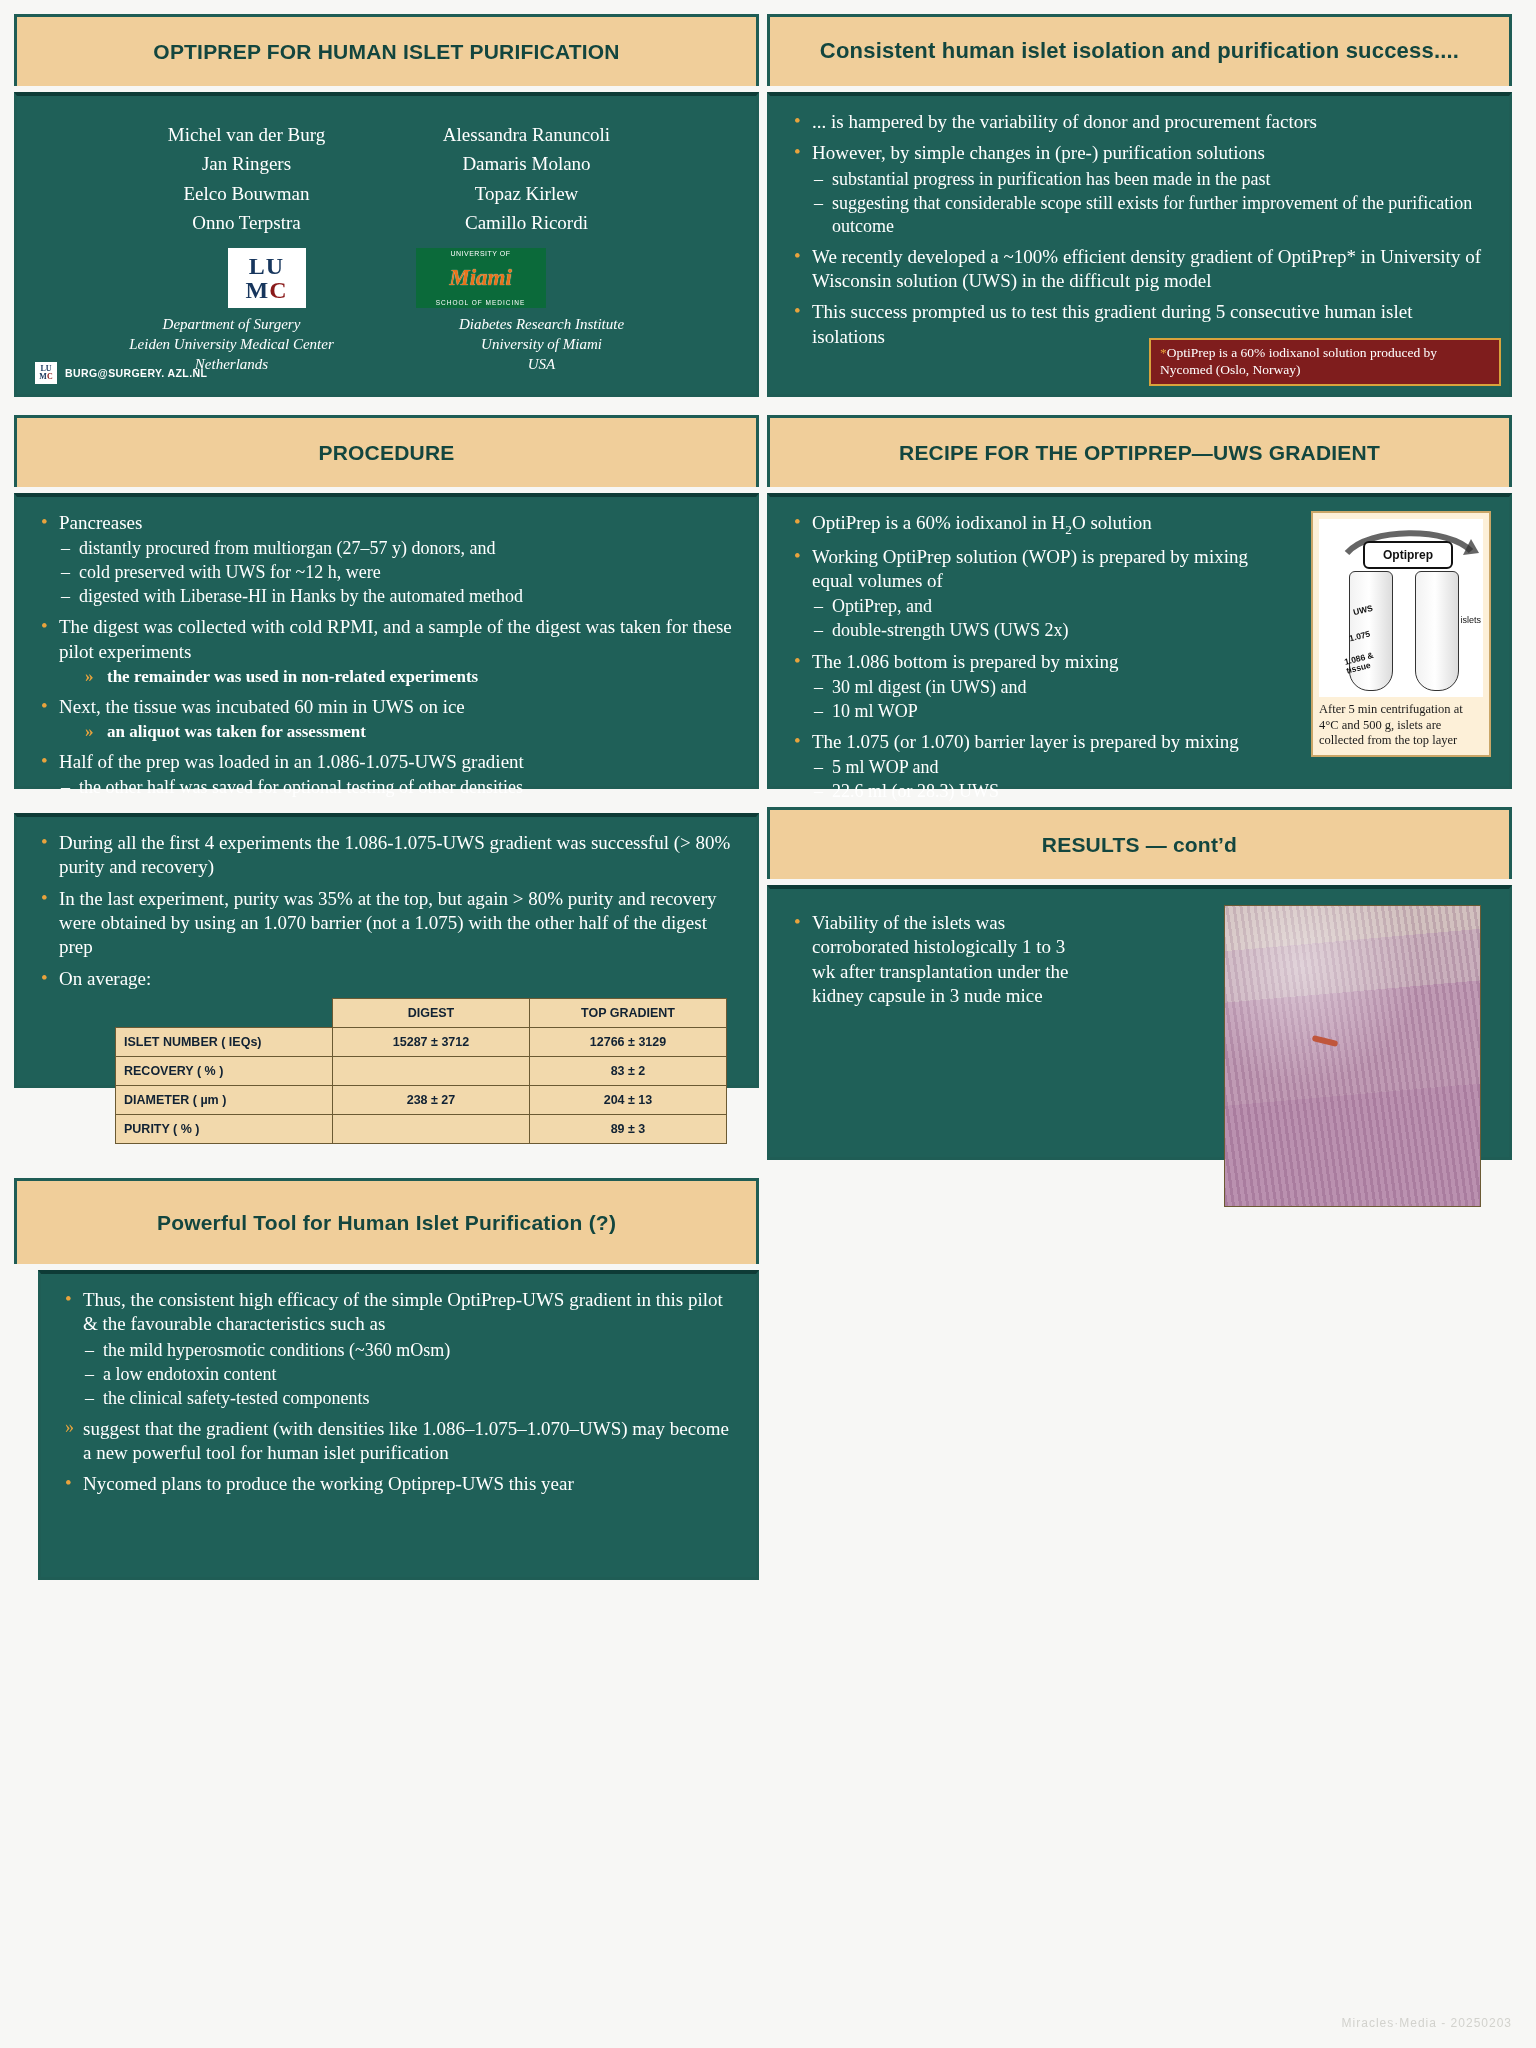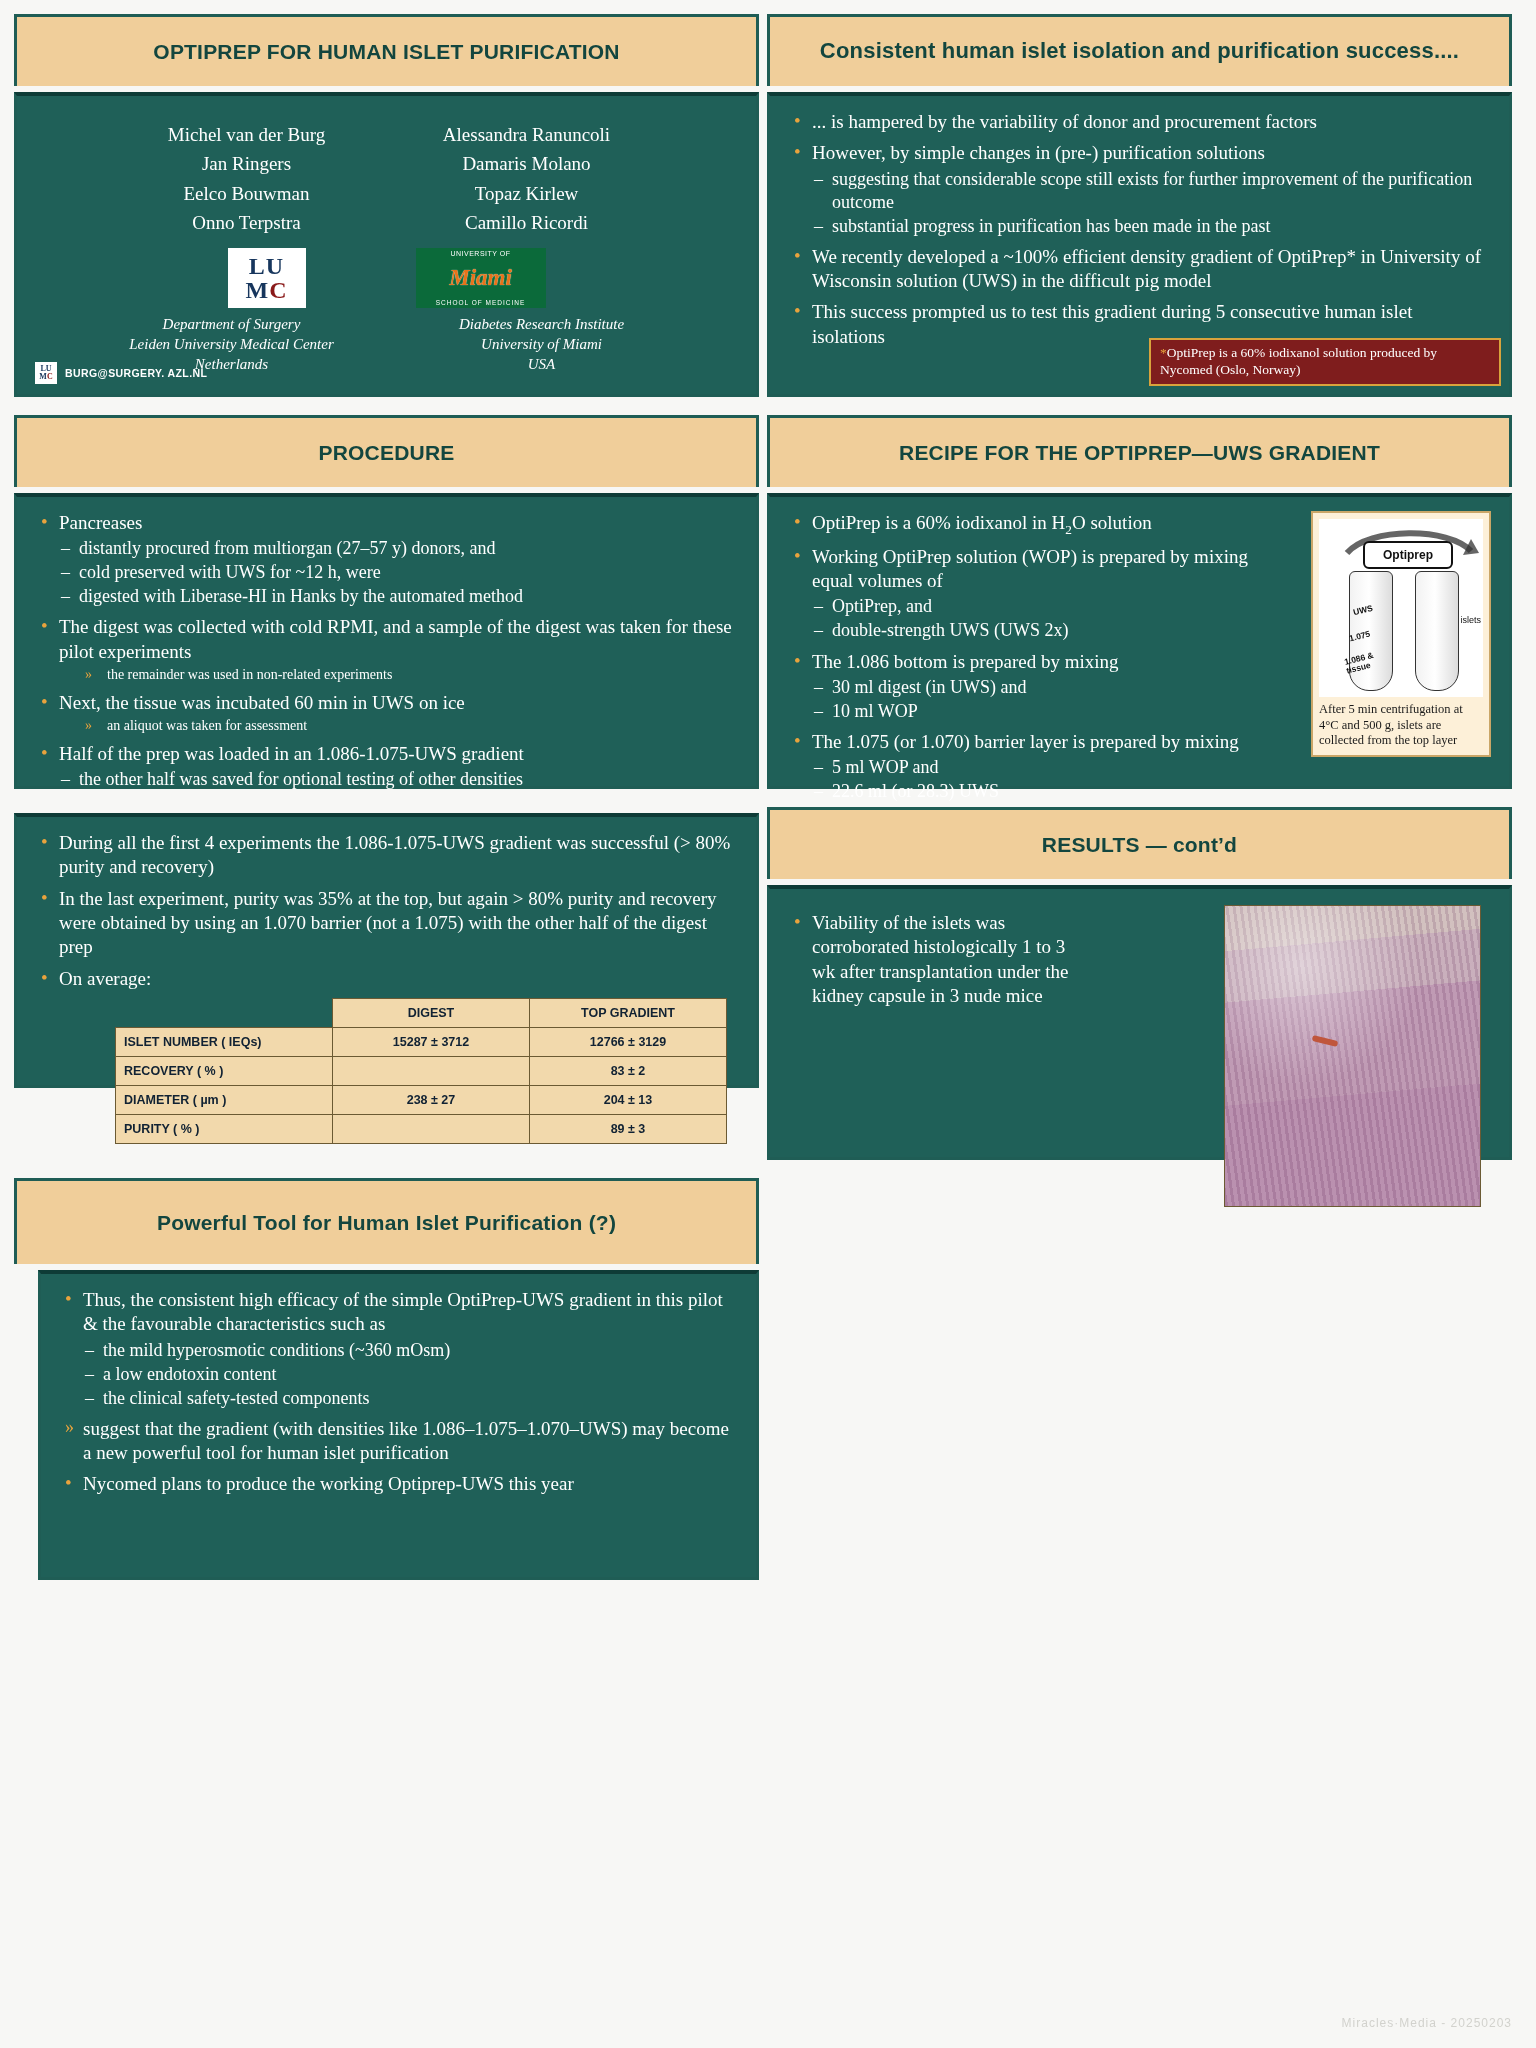--- a/index.html
+++ b/index.html
@@ -86,21 +86,21 @@
     position:relative;padding-left:22px;margin-bottom:7px;
     font-size:19px;line-height:1.28;
   }
   ul.b>li:before{
     content:"•";position:absolute;left:4px;top:-1px;color:#e8a33d;font-size:19px;
   }
   ul.sub{list-style:none;margin:2px 0 2px 0;padding:0;}
   ul.sub>li{position:relative;padding-left:20px;font-size:18px;line-height:1.28;margin-bottom:1px;}
   ul.sub>li:before{content:"–";position:absolute;left:2px;top:0;color:#ffffff;}
   ul.sub2{list-style:none;margin:2px 0 2px 0;padding:0;}
-  ul.sub2>li{position:relative;padding-left:48px;font-size:14px;line-height:1.28;margin-bottom:1px;}
+  ul.sub2>li{position:relative;padding-left:48px;font-size:17px;line-height:1.28;margin-bottom:1px;font-weight:bold;}
   ul.sub2>li:before{content:"»";position:absolute;left:26px;top:0;color:#e8a33d;}
 
   
   .s2head{height:72px;}
   .s2body{height:305px;}
   .footnote{
     position:absolute;right:8px;bottom:8px;
     background:#7f1d1d;border:2px solid #d9a33c;
     padding:5px 9px;font-size:13.5px;line-height:1.25;max-width:330px;
   }
@@ -230,22 +230,22 @@
     <div class="head s2head big">
       <div class="htxt">Consistent human islet isolation and purification success....</div>
     </div>
     <div class="h-sep"></div>
     <div class="body s2body">
       <ul class="b">
         <li>... is hampered by the variability of donor and procurement factors</li>
         <li>
           <span>However, by simple changes in (pre-) purification solutions</span>
           <ul class="sub">
+            <li>substantial progress in purification has been made in the past</li>
             <li>suggesting that considerable scope still exists for further improvement of the purification outcome</li>
-            <li>substantial progress in purification has been made in the past</li>
           </ul>
         </li>
         <li>We recently developed a ~100% efficient density gradient of OptiPrep* in University of Wisconsin solution (UWS) in the difficult pig model</li>
         <li>This success prompted us to test this gradient during 5 consecutive human islet isolations</li>
       </ul>
       <div class="footnote">
         <span class="star">*</span><span>OptiPrep is a 60% iodixanol solution produced by Nycomed (Oslo, Norway)</span>
       </div>
     </div>
   </div>

